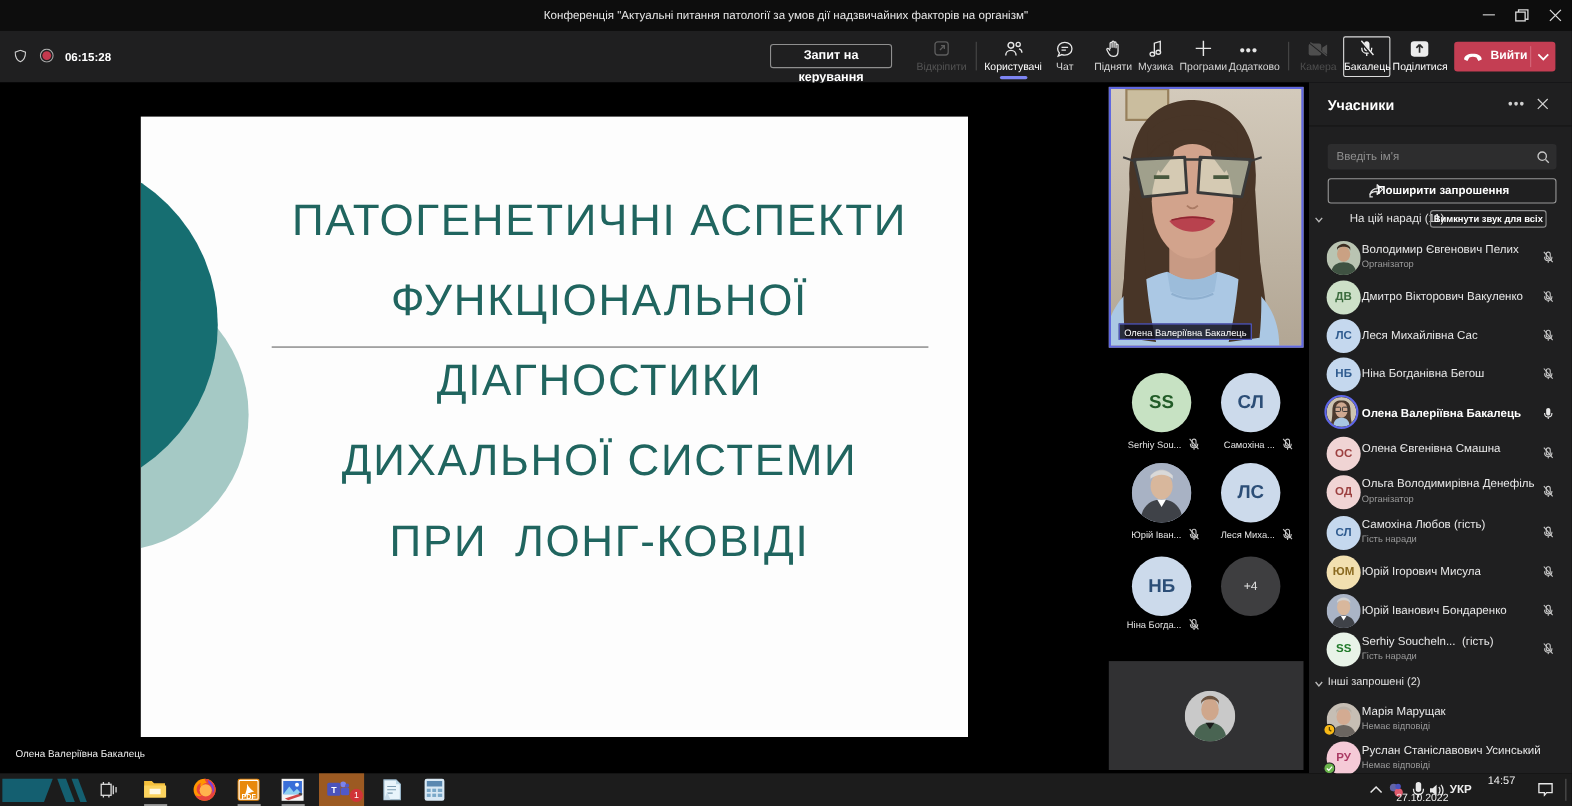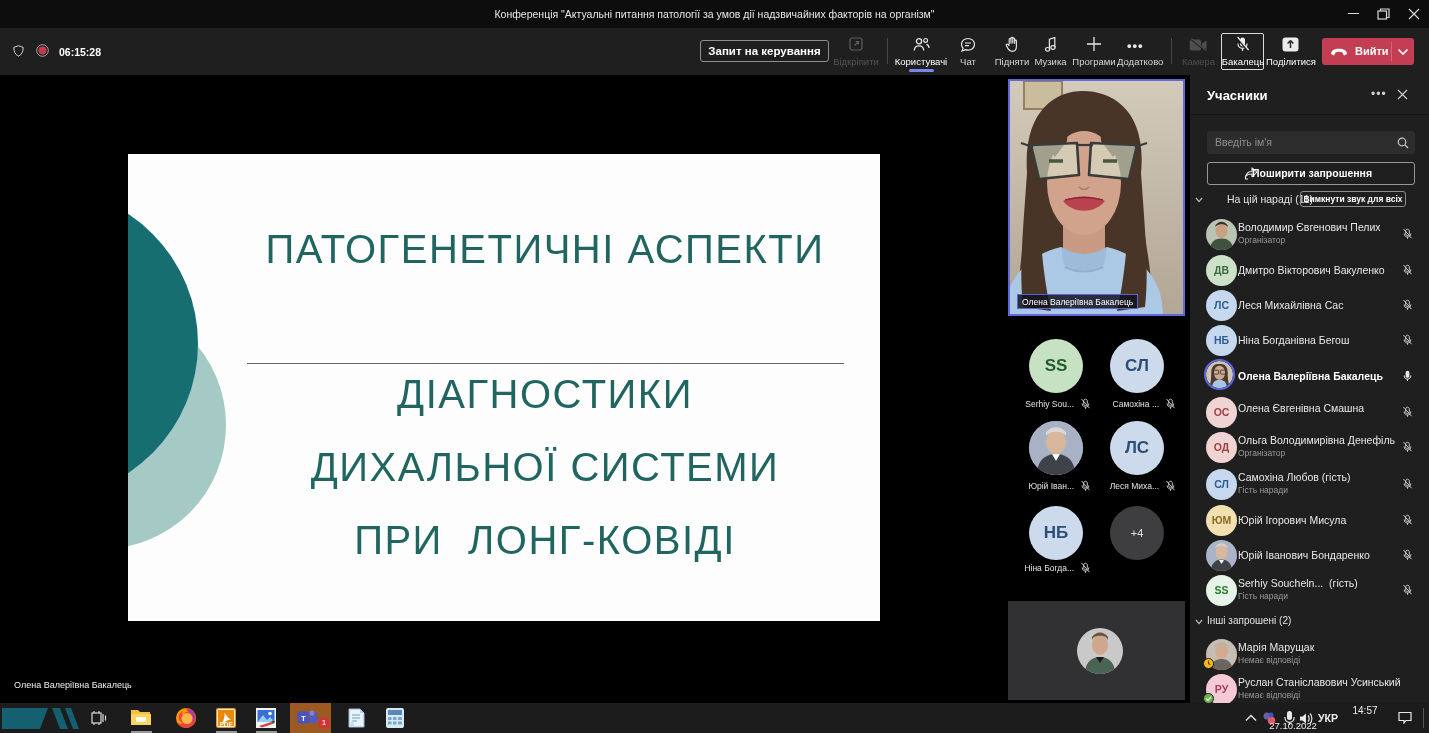--- a/index.html
+++ b/index.html
@@ -8,21 +8,21 @@
   #root { position:relative; width:1429px; height:733px; background:#000; }
   
   #titlebar { left:0; top:0; width:1429px; height:28px; background:#0d0d0d; }
   #titletext { width:100%; top:8px; text-align:center; color:#e8e8e8; font-size:10.5px; }
   
   #toolbar { left:0; top:28px; width:1429px; height:47px; background:#1f1f20; }
   .tlabel { position:absolute; color:#d6d6d6; font-size:9.5px; text-align:center; white-space:nowrap; }
   .sep { position:absolute; width:1px; height:26px; top:10px; background:#484848; }
   
   #stage { left:0; top:75px; width:1004px; height:628px; background:#000; }
-  #slide { position:absolute; left:128px; top:31px; width:752px; height:467px; background:#fdfdfd; overflow:hidden;margin-top:48px; }
+  #slide { position:absolute; left:128px; top:31px; width:752px; height:564px; background:#fdfdfd; overflow:hidden; }
   .slidetext { position:absolute; left:81px; width:672px; color:#20655f; font-size:40px; letter-spacing:1.5px; text-align:center; white-space:nowrap; }
   
   
   #panel { left:1190px; top:75px; width:239px; height:628px; background:#1f1f20; }
   .pname { position:absolute; left:48px; color:#e8e8e8; font-size:10.5px; white-space:nowrap; }
   .psub { position:absolute; left:48px; color:#9a9a9a; font-size:8.5px; white-space:nowrap; }
   .avatar { position:absolute; left:16px; width:31px; height:31px; border-radius:50%; text-align:center; line-height:31px; font-size:10.5px; font-weight:bold; }
   
   #taskbar { left:0; top:703px; width:1429px; height:30px; background:#1c1c1c; }
   .avc { position:absolute; width:54px; height:54px; border-radius:50%; text-align:center; line-height:54px; font-size:17px; font-weight:bold; }
@@ -61,21 +61,21 @@
 
     <svg class="abs" style="left:13px;top:17px;" width="11" height="12" viewBox="0 0 11 12">
         <path d="M5.5 0.7 L10.2 2.4 C10.2 6.5 8.8 9.6 5.5 11.2 C2.2 9.6 0.8 6.5 0.8 2.4 Z" fill="none" stroke="#cfcfcf" stroke-width="1"></path>
       </svg>
     <svg class="abs" style="left:36px;top:16px;" width="13" height="13">
         <circle cx="6.5" cy="6.5" r="5.8" fill="none" stroke="#a9a9a9" stroke-width="1"></circle>
         <circle cx="6.5" cy="6.5" r="4" fill="#c4394e"></circle>
       </svg>
     <div class="abs" style="left:59px;top:18px;color:#fff;font-size:10.5px;font-weight:bold;">06:15:28</div>
 
-    <div class="abs" style="left:700px;top:12px;width:129px;height:22px;border:1px solid #8f8f8f;border-radius:3px;color:#fff;font-size:11.5px;font-weight:bold;text-align:center;line-height:20px;">Запит на керування</div>
+    <div class="abs" style="left:700px;top:12px;width:111px;height:22px;border:1px solid #8f8f8f;border-radius:3px;color:#fff;font-size:11.5px;font-weight:bold;text-align:center;line-height:20px;">Запит на керування</div>
 
     <svg class="abs" style="left:849px;top:9px;" width="14" height="14" viewBox="0 0 14 14">
         <rect x="1" y="1" width="12" height="12" rx="2.5" fill="none" stroke="#5d5d5d" stroke-width="1.2"></rect>
         <path d="M5.5 8.5 L9.5 4.5 M6.5 4.5 h3 v3" fill="none" stroke="#5d5d5d" stroke-width="1.2"></path>
       </svg>
     <div class="tlabel" style="left:826px;top:28px;width:60px;color:#545454;">Відкріпити</div>
     <div class="sep" style="left:887px;"></div>
 
     <svg class="abs" style="left:913px;top:9px;" width="17" height="15" viewBox="0 0 17 15">
         <circle cx="6" cy="4.2" r="2.6" fill="none" stroke="#e6e6e6" stroke-width="1.3"></circle>
@@ -147,20 +147,21 @@
         </svg>
     </div>
   </div>
   <div class="abs" id="stage">
     <div id="slide">
       <svg width="752" height="564" style="position:absolute;left:0;top:0;">
         <circle cx="-26" cy="271" r="124" fill="#a5c9c5"></circle>
         <circle cx="-85" cy="189.5" r="155" fill="#166e71"></circle>
       </svg>
       <div class="slidetext" style="top:72.5px;">ПАТОГЕНЕТИЧНІ АСПЕКТИ</div>
+      <div class="slidetext" style="top:145px;">ФУНКЦІОНАЛЬНОЇ</div>
       <div class="abs" style="left:119px; top:209px; width:597px; height:1px; background:#666;"></div>
       <div class="slidetext" style="top:290.5px;">ДИХАЛЬНОЇ СИСТЕМИ</div>
       <div class="slidetext" style="top:218px;">ДІАГНОСТИКИ</div>
       <div class="slidetext" style="top:363.5px;">ПРИ&nbsp; ЛОНГ-КОВІДІ</div>
     </div>
     <div class="abs" style="left:14px; top:605px; color:#efefef; font-size:9px;">Олена Валеріївна Бакалець</div>
   </div>
   <div class="abs" id="videocol" style="left:1004px;top:75px;width:186px;height:628px;background:#000;">
 
     <div class="abs" style="left:4px;top:3.5px;width:177px;height:237.5px;border:2px solid #6068e0;background:#c9bfae;overflow:hidden;">

